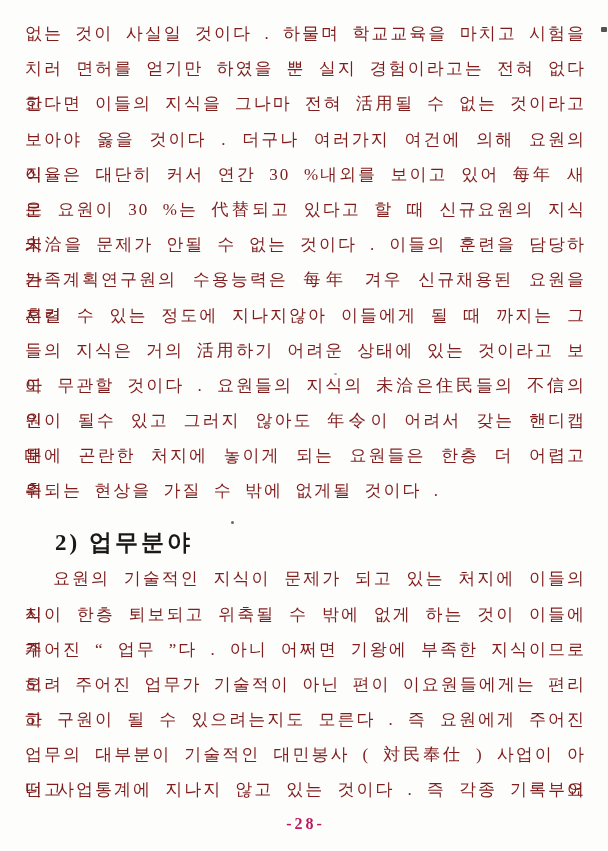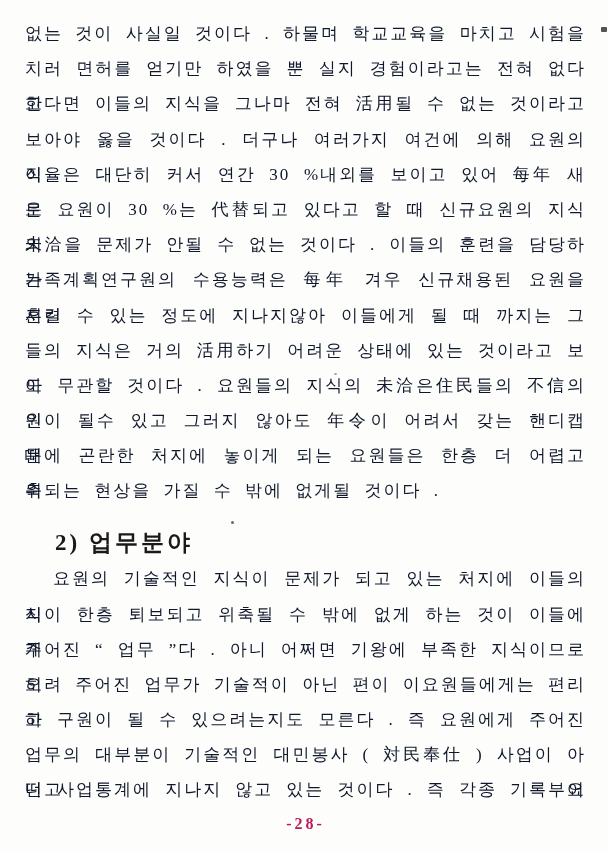--- a/index.html
+++ b/index.html
@@ -21,21 +21,21 @@
     box-sizing: border-box;
     padding: 16px 22px 0 25px;
     color: #161412;
   }
   .line {
     font-size: 17px;
     line-height: 35.2px;
     height: 35.2px;
     letter-spacing: 2px;
     word-spacing: 6px;
-    color: #0f172a;
+    color: #7f1d1d;
     text-align: justify;
     text-align-last: justify;
     white-space: nowrap-disabled;
     font-weight: 500;
   }
   .line.flush {
     text-align: center;
     text-align-last: left;
   }
   .line.indent-first {

